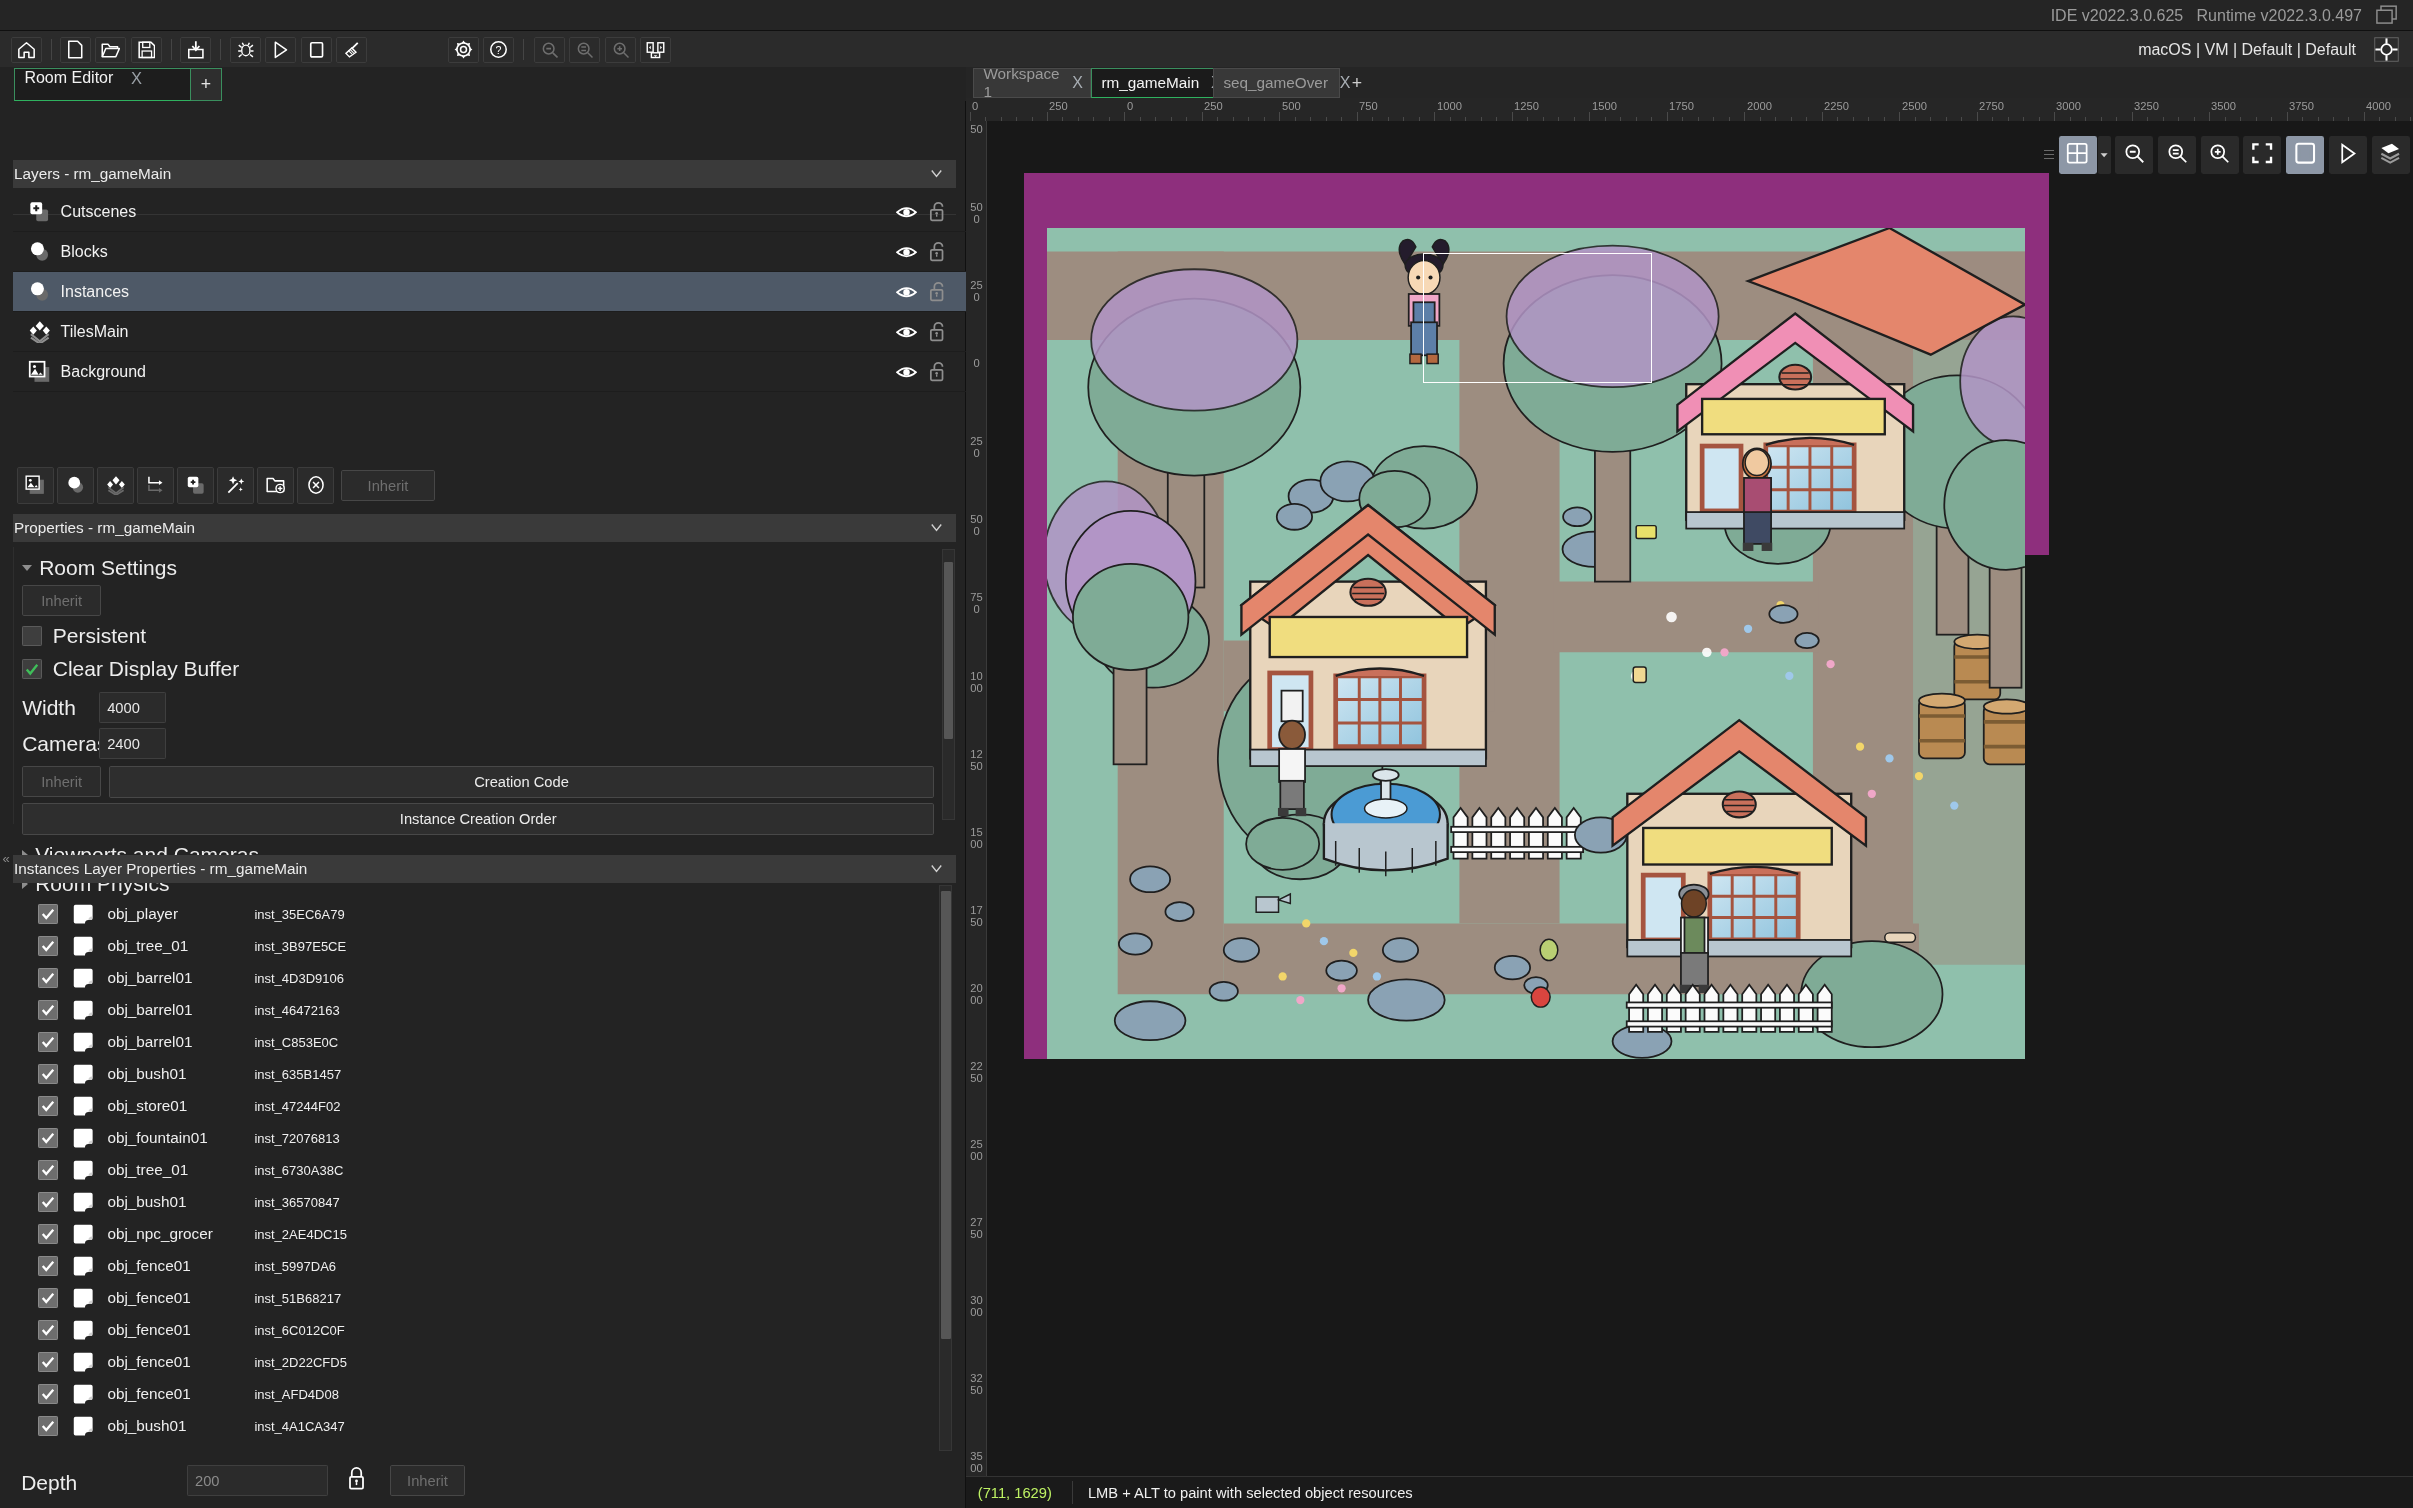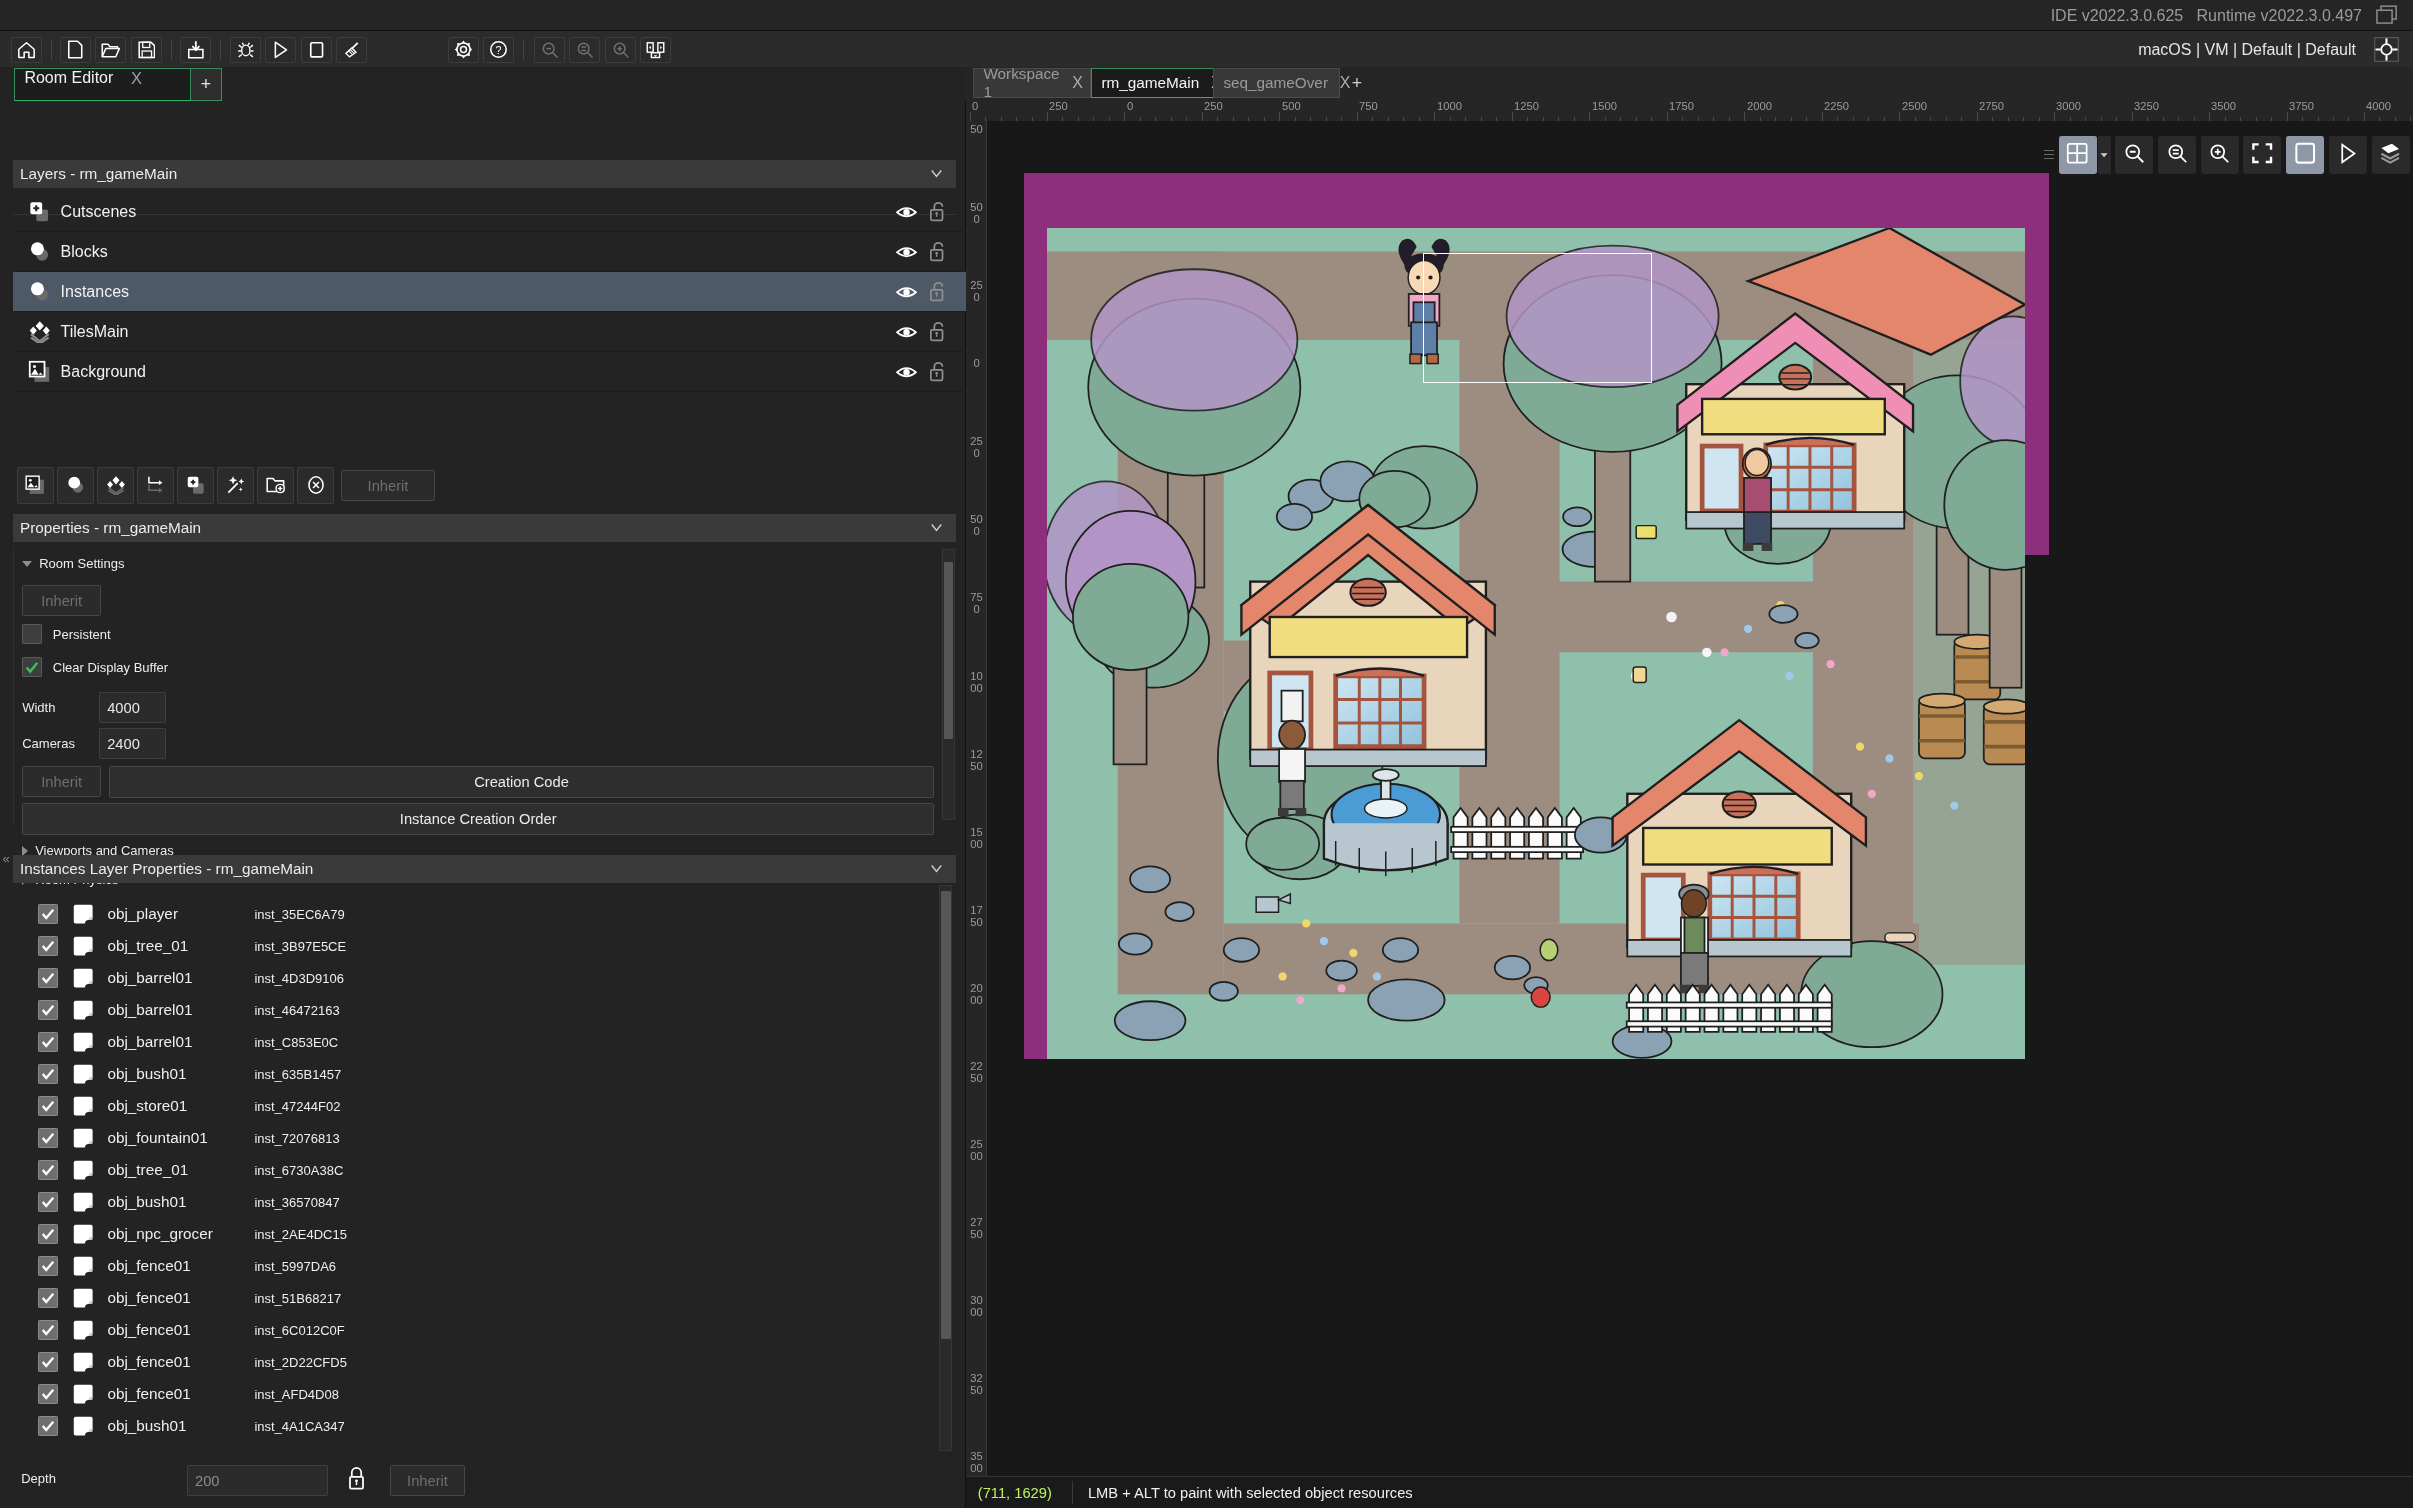--- a/index.html
+++ b/index.html
@@ -33,21 +33,21 @@
   .etab { position:absolute; top:1.2px; height:33px; background:#1d1d1d;
     border:0.6px solid #3a8f5e; border-bottom:1.8px solid #2fb25f;
     display:flex; align-items:flex-start; padding:0 5.9px 0 9.4px; }
   .etab .lbl { font-size:16px; color:#f2f2f2; }
   .etab .x { font-size:16.5px; color:#9aa0a6; margin-left:13px; padding:0 4.7px; }
   .etab-plus { position:absolute; top:1.2px; height:33px; width:31px; background:#2e2e2e;
     border:0.6px solid #3a8f5e; border-left:none; display:flex; align-items:center; justify-content:center;
     font-size:17.7px; color:#e4e4e4; }
 
   .secthdr { position:absolute; height:28px; background:#3a3a3a;
-    display:flex; align-items:center; padding-left:7px; }
+    display:flex; align-items:center; padding-left:1px; }
   .secthdr .t { font-size:15.3px; color:#ececec; }
   .secthdr .chev { position:absolute; right:13px; top:6.5px; width:13px; height:13px; }
 
   
   .layerlist { position:absolute; left:13px; top:125px; width:953px; }
   .layerrow { position:relative; height:40px; display:flex; align-items:center;
     border-bottom:0.6px solid #1d1d1d; }
   .layerrow.sel { background:#4e5967; }
   .layerrow .licon { width:37px; margin-left:8.2px; display:flex; align-items:center; justify-content:center; }
   .layerrow .lname { font-size:16px; color:#f2f2f2; margin-left:2.4px; }
@@ -60,21 +60,21 @@
   .inh-pill { position:absolute; height:31px; border:0.6px solid #474747; border-radius:1.8px;
     background:#2b2b2b; color:#6f6f6f; font-size:14.7px; display:flex; align-items:center;
     justify-content:center; }
 
   .propbody { position:absolute; left:13px; top:480px; width:943px; height:277px;
     background:#232323; border-left:0.6px solid #2e2e2e; }
   .prow { position:absolute; left:0; display:flex; align-items:center; }
   .ptri { display:inline-block; width:0;height:0; margin-right:7px; }
   .ptri.down { border-left:5.3px solid transparent; border-right:5.3px solid transparent; border-top:6.5px solid #8e8e8e; }
   .ptri.right { border-top:5.3px solid transparent; border-bottom:5.3px solid transparent; border-left:6.5px solid #8e8e8e; }
-  .plabel { font-size:13px; color:#ededed; }
+  .plabel { font-size:21px; color:#ededed; }
   .chkbox { width:20px; height:20px; border:0.6px solid #5a5a5a; background:#3e3e3e;
     display:flex; align-items:center; justify-content:center; border-radius:1.2px; }
   .numfield { height:31px; background:#2b2b2b; border:0.6px solid #3f3f3f; border-radius:1.2px;
     color:#e8e8e8; font-size:14.7px; display:flex; align-items:center; padding-left:7px; }
   .wbtn { height:32px; background:#2e2e2e; border:0.6px solid #484848; border-radius:1.8px;
     color:#ececec; font-size:14.7px; display:flex; align-items:center; justify-content:center; }
   .vscroll { position:absolute; width:13px; background:#2a2a2a; border:0.6px solid #363636; }
   .vthumb { position:absolute; left:1.2px; width:9.4px; background:#565656; border-radius:1.2px; }
 
   

